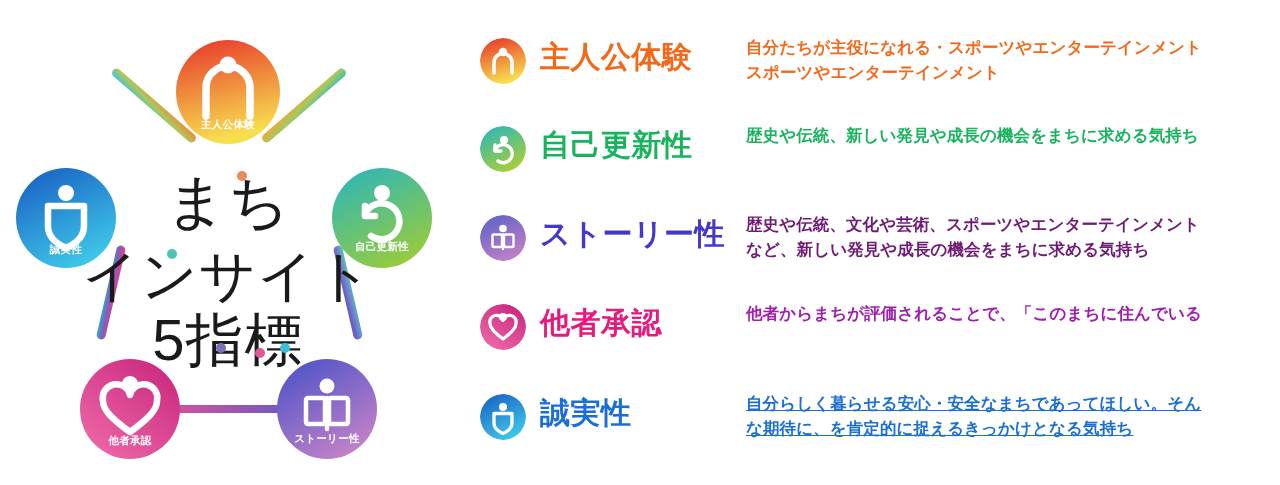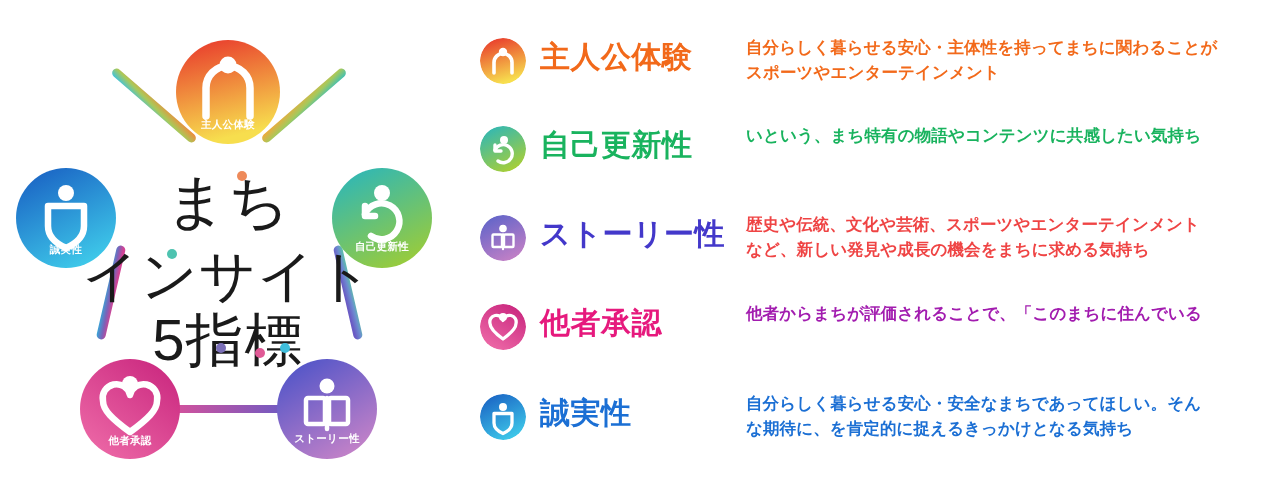--- a/index.html
+++ b/index.html
@@ -221,21 +221,21 @@
                 <stop offset="100%" stop-color="#F7DE4E"></stop>
           </linearGradient>
             </defs>
           <circle cx="23" cy="23" r="23" fill="url(#b1)"></circle>
           <circle cx="23" cy="14" r="4.2" fill="#fff"></circle>
           <path d="M14 35 L14 24.5 A9 9 0 0 1 32 24.5 L32 35" fill="none" stroke="#fff" stroke-width="3.6" stroke-linecap="round"></path>
         </svg>
       </div>
       <div class="row-title" style="color:#F2691A;">主人公体験</div>
       <div class="row-desc" style="color:#F2691A;">
-        <span>自分らしく暮らせる安心・主体性を持ってまちに関わることが</span>
+        <span>自分たちが主役になれる・スポーツやエンターテインメント</span>
         <span>スポーツやエンターテインメント</span>
       </div>
     </div>
 
     <div class="row" style="top:122px;">
       <div class="row-badge">
         <svg width="46" height="46" viewBox="0 0 46 46">
           <defs>
               <linearGradient id="b2" x1="0.1" y1="0" x2="0.6" y2="1">
             <stop offset="0%" stop-color="#2AB6BC"></stop>
@@ -243,42 +243,42 @@
           </linearGradient>
             </defs>
           <circle cx="23" cy="23" r="23" fill="url(#b2)"></circle>
           <circle cx="24" cy="14" r="4" fill="#fff"></circle>
           <path d="M15 24 A9 9 0 1 1 18 35" fill="none" stroke="#fff" stroke-width="3.4" stroke-linecap="round"></path>
           <path d="M15 19 L15 25 L21 25" fill="none" stroke="#fff" stroke-width="3.4" stroke-linecap="round" stroke-linejoin="round"></path>
         </svg>
       </div>
       <div class="row-title" style="color:#19B35E;">自己更新性</div>
       <div class="row-desc" style="color:#19B35E;">
-        <span>いという、まち特有の物語やコンテンツに共感したい気持ち</span>
+        <span>歴史や伝統、新しい発見や成長の機会をまちに求める気持ち</span>
       </div>
     </div>
 
     <div class="row" style="top:211px;">
       <div class="row-badge">
         <svg width="46" height="46" viewBox="0 0 46 46">
           <defs>
               <linearGradient id="b3" x1="0.1" y1="0" x2="0.6" y2="1">
             <stop offset="0%" stop-color="#5B63C9"></stop>
                 <stop offset="100%" stop-color="#C07FC6"></stop>
           </linearGradient>
             </defs>
           <circle cx="23" cy="23" r="23" fill="url(#b3)"></circle>
           <circle cx="23" cy="13.5" r="3.8" fill="#fff"></circle>
           <rect x="12.5" y="19.5" width="9.5" height="12.5" rx="1" fill="none" stroke="#fff" stroke-width="2.4"></rect>
           <rect x="24" y="19.5" width="9.5" height="12.5" rx="1" fill="none" stroke="#fff" stroke-width="2.4"></rect>
           <path d="M23 19.5 L23 34" stroke="#fff" stroke-width="2.4" stroke-linecap="round"></path>
         </svg>
       </div>
       <div class="row-title" style="color:#4338CA;">ストーリー性</div>
-      <div class="row-desc" style="color:#ef4444;">
+      <div class="row-desc" style="color:#701a75;">
         <span>歴史や伝統、文化や芸術、スポーツやエンターテインメント</span>
         <span>など、新しい発見や成長の機会をまちに求める気持ち</span>
       </div>
     </div>
 
     <div class="row" style="top:300px;">
       <div class="row-badge">
         <svg width="46" height="46" viewBox="0 0 46 46">
           <defs>
               <linearGradient id="b4" x1="0.8" y1="0" x2="0.2" y2="1">
@@ -307,20 +307,20 @@
                 <stop offset="100%" stop-color="#3FCBEA"></stop>
           </linearGradient>
             </defs>
           <circle cx="23" cy="23" r="23" fill="url(#b5)"></circle>
           <circle cx="23" cy="13" r="4" fill="#fff"></circle>
           <path d="M14 19.5 L14 29 C14 34.5 18.5 37.5 23 39.5
                    C27.5 37.5 32 34.5 32 29 L32 19.5 Z" fill="none" stroke="#fff" stroke-width="3.3" stroke-linejoin="round"></path>
         </svg>
       </div>
       <div class="row-title" style="color:#1B6FD4;">誠実性</div>
-      <div class="row-desc" style="color:#1B6FD4;">
+      <div class="row-desc" style="color:#1B6FD4;text-decoration:underline;">
         <span>自分らしく暮らせる安心・安全なまちであってほしい。そん</span>
         <span>な期待に、を肯定的に捉えるきっかけとなる気持ち</span>
       </div>
     </div>
 
   </div>
 </div>
 
 </body></html>

